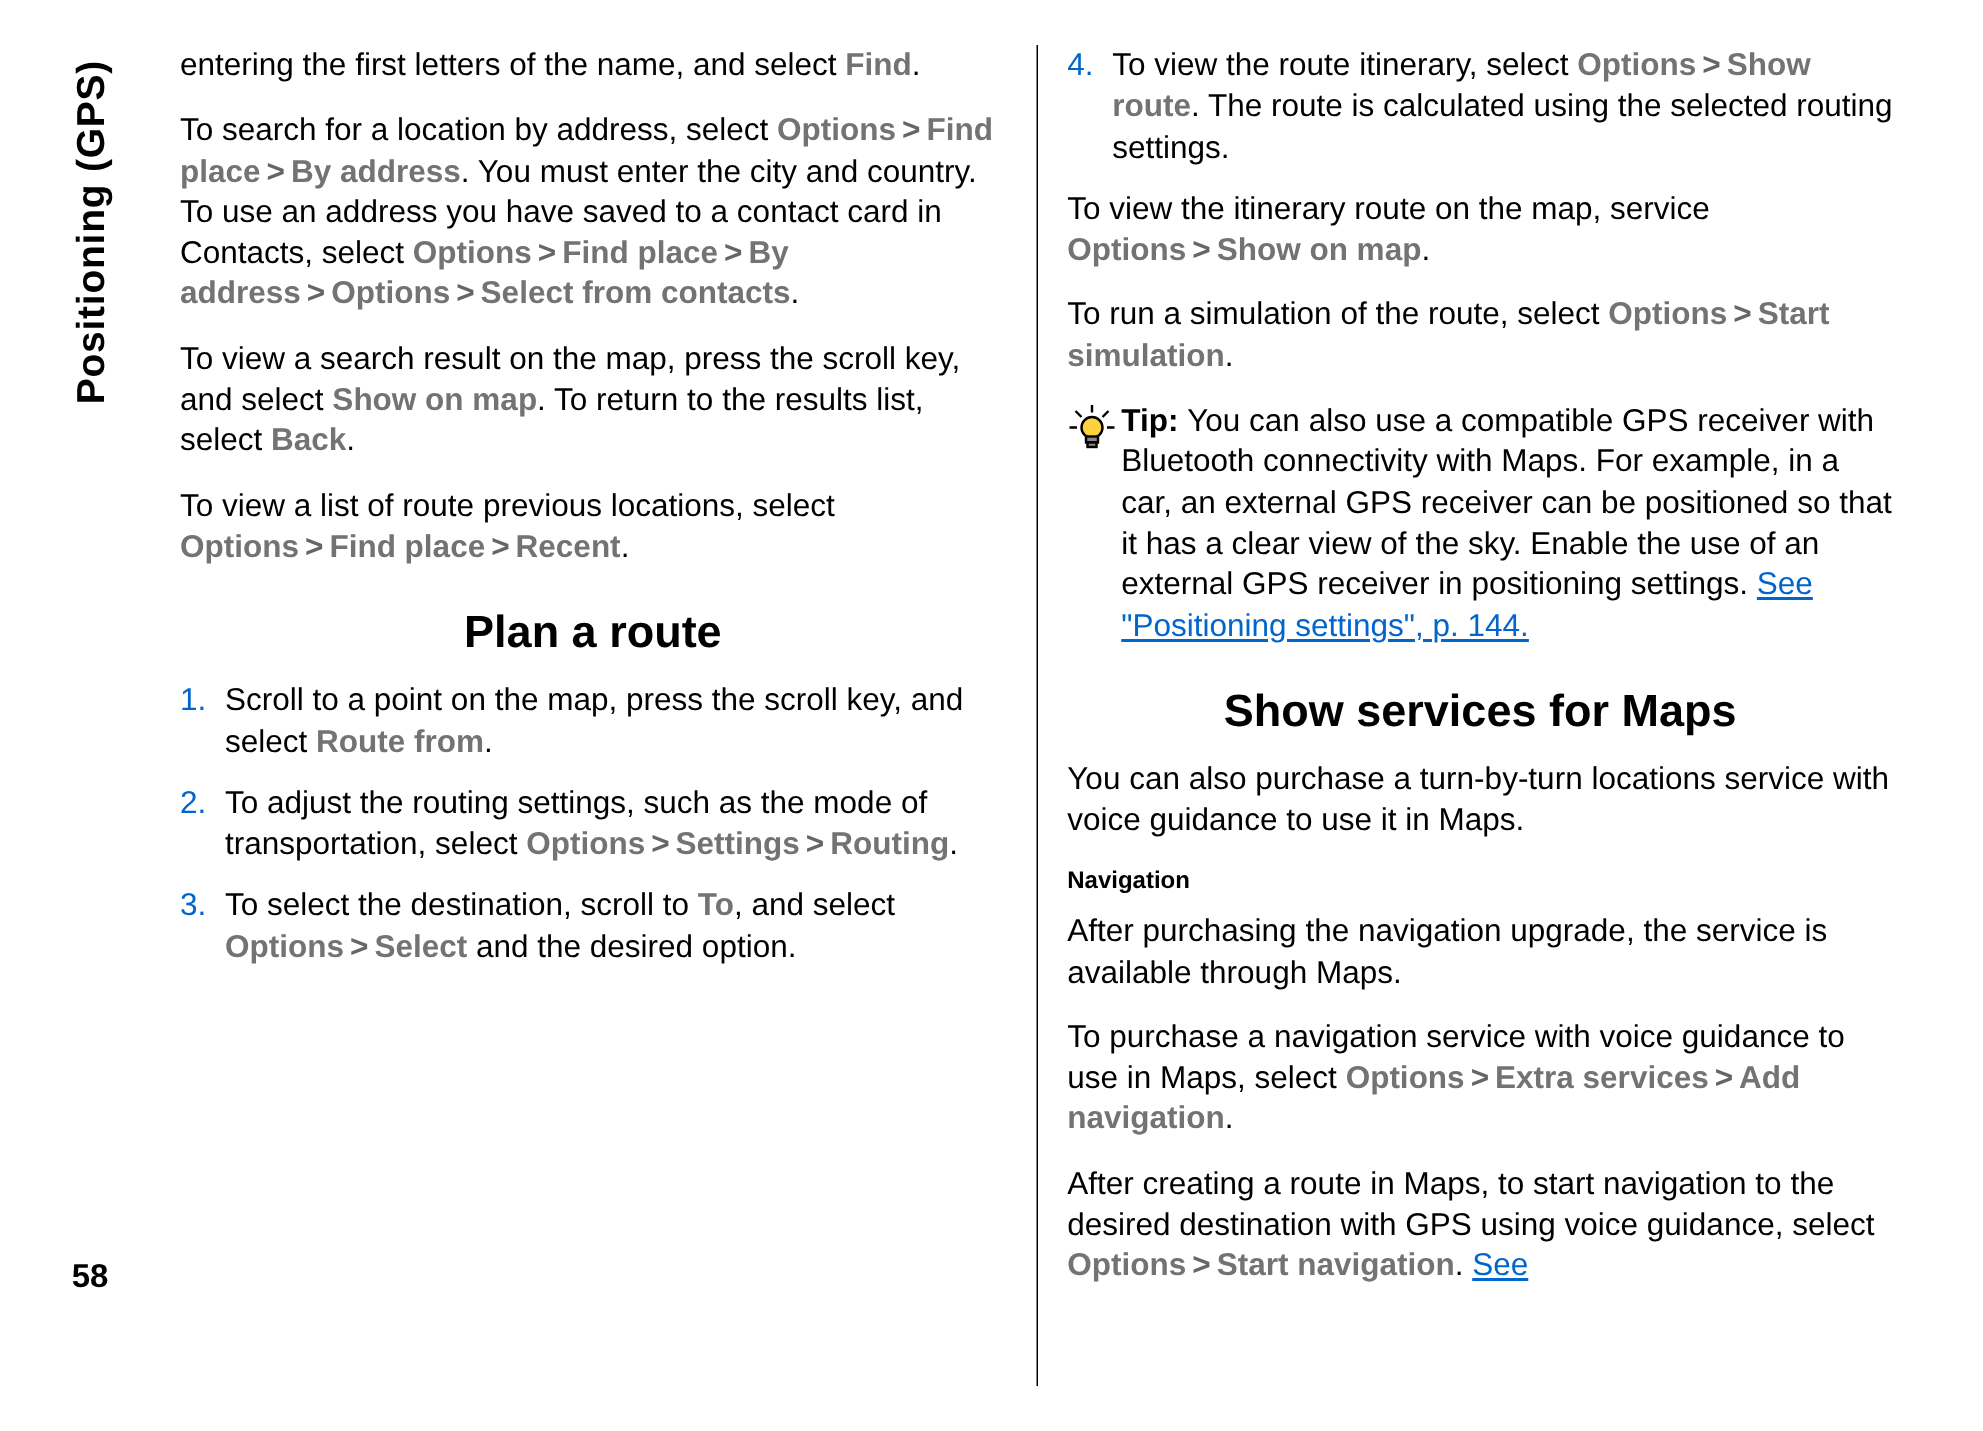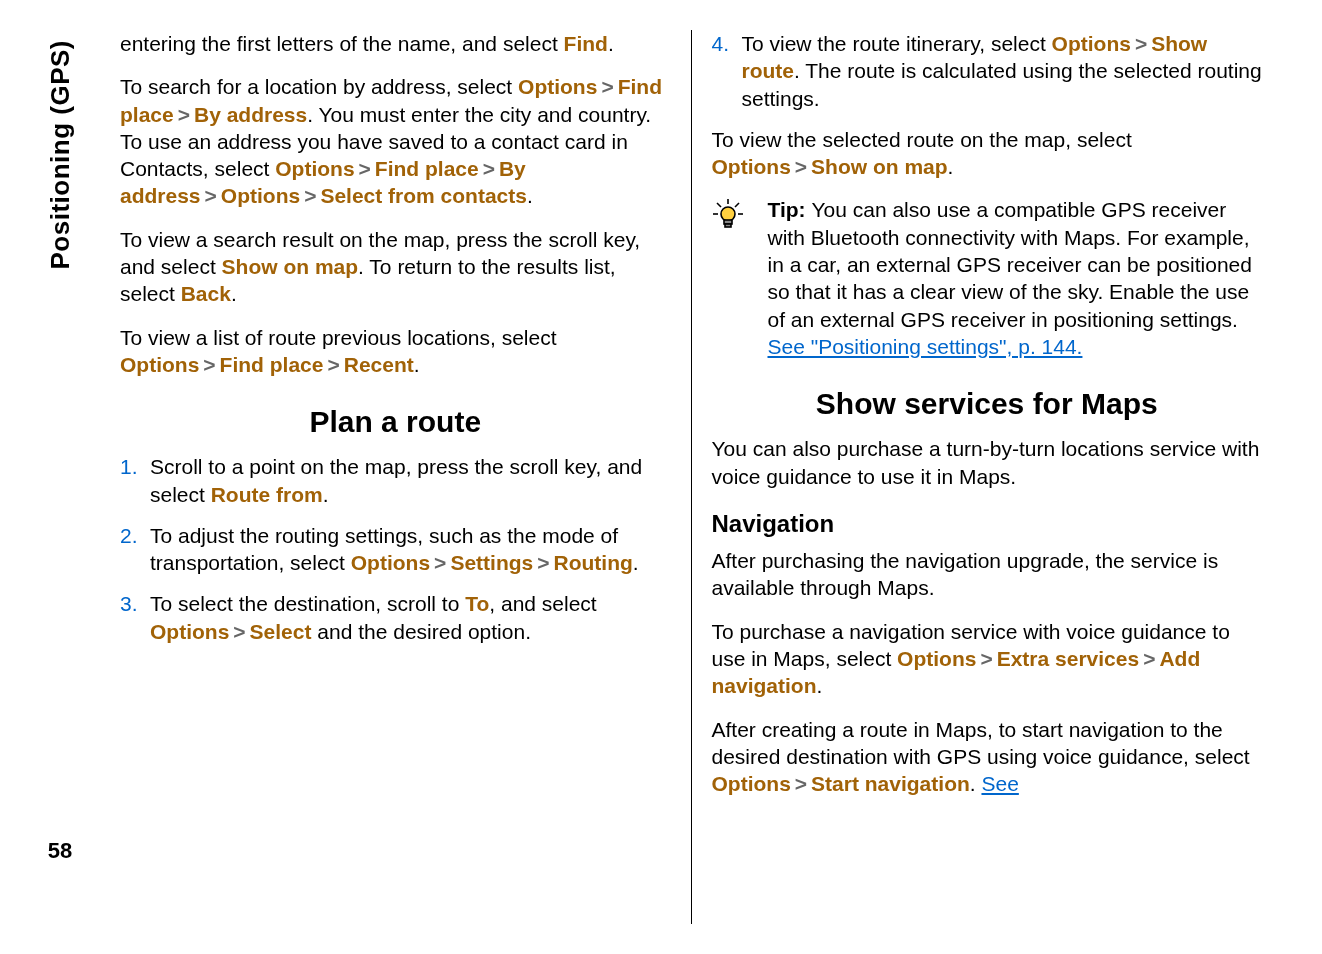--- a/index.html
+++ b/index.html
@@ -53,35 +53,35 @@
     line-height: 1.3;
   }
   .column.left {
     border-right: 1px solid #000;
   }
   p {
     margin-bottom: 16px;
   }
   .bold {
     font-weight: bold;
-    color: #a16207;
+    color: #737373;
   }
   .gt {
     color: #666;
     font-weight: bold;
     padding: 0 4px;
   }
   h2 {
     font-size: 30px;
     font-weight: bold;
     margin: 24px 0 12px 0;
     text-align: center;
   }
   h3 {
-    font-size: 24px;
+    font-size: 16px;
     font-weight: bold;
     margin: 18px 0 8px 0;
   }
   ol {
     list-style: none;
     counter-reset: item;
     padding-left: 0;
   }
   ol li {
     counter-increment: item;
@@ -94,21 +94,21 @@
     position: absolute;
     left: 0;
     color: #0066cc;
     font-weight: normal;
   }
   ol li p {
     margin-bottom: 10px;
   }
   .tip-row {
     display: flex;
-    gap: 24px;
+    gap: 4px;
     margin-bottom: 16px;
   }
   .tip-icon {
     flex-shrink: 0;
     width: 32px;
     height: 32px;
     margin-top: 2px;
   }
   .tip-content {
     flex: 1;
@@ -171,23 +171,26 @@
     <div class="column right">
       <ol start="4" style="counter-reset: item 3;">
         <li>
           <p>
             <span>To view the route itinerary, select </span><span class="bold">Options</span><span class="gt">&gt;</span><span class="bold">Show route</span><span>. The route is calculated using the selected routing settings.</span>
           </p>
         </li>
       </ol>
 
       <p>
-        <span>To view the selected route on the map, select </span><span class="bold">Options</span><span class="gt">&gt;</span><span class="bold">Show on map</span><span>.</span>
-      </p>
-
+        <span>To view the itinerary route on the map, service </span><span class="bold">Options</span><span class="gt">&gt;</span><span class="bold">Show on map</span><span>.</span>
+      </p>
+
+      <p>
+        <span>To run a simulation of the route, select </span><span class="bold">Options</span><span class="gt">&gt;</span><span class="bold">Start simulation</span><span>.</span>
+      </p>
 
       <div class="tip-row">
         <div class="tip-icon">
           <svg viewBox="0 0 32 32" width="32" height="32">
             <g stroke="#000" stroke-width="1.6" fill="none">
               <line x1="16" y1="1" x2="16" y2="6"></line>
               <line x1="5" y1="5" x2="9" y2="9"></line>
               <line x1="27" y1="5" x2="23" y2="9"></line>
               <line x1="1" y1="16" x2="6" y2="16"></line>
               <line x1="26" y1="16" x2="31" y2="16"></line>

